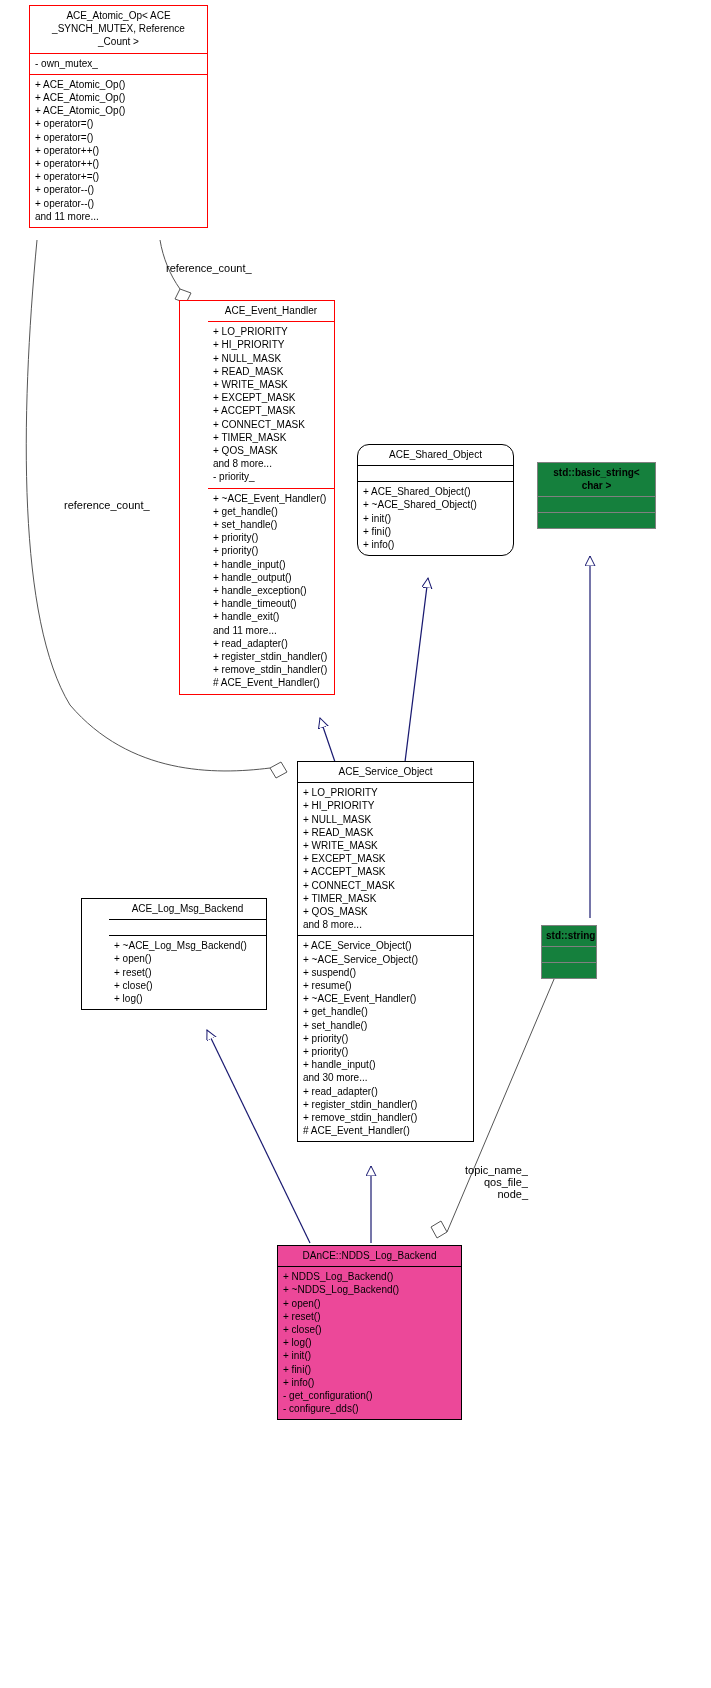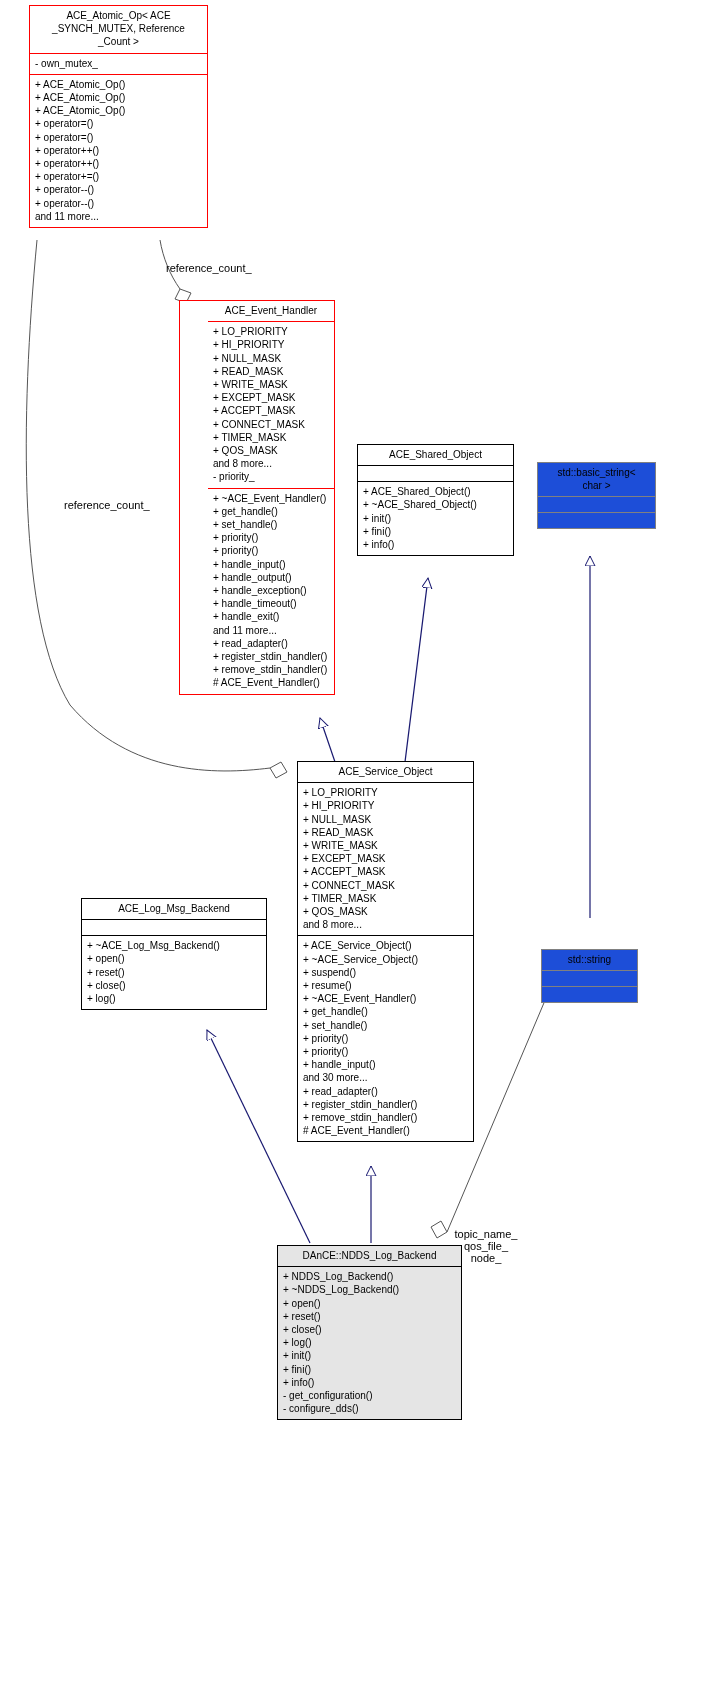--- a/index.html
+++ b/index.html
@@ -30,22 +30,22 @@
   .uml-box {
     position: absolute;
     box-sizing: border-box;
     border: 1px solid #000000;
     background: #ffffff;
     font-size: 10px;
     line-height: 13.2px;
     color: #000000;
   }
   .uml-box.red   { border-color: #ff0000; }
-  .uml-box.gray  { border-color: #808080; background: #1d4ed8; }
-  .uml-box.filled{ background: #e5e5e5; border-color: #000000; }
+  .uml-box.gray  { border-color: #808080; background: #15803d; font-weight: bold; }
+  .uml-box.filled{ background: #ec4899; border-color: #000000; }
 
   .sec-title {
     text-align: center;
     padding: 3px 4px 4px 4px;
     white-space: pre-line;
   }
   .sec {
     border-top: 1px solid #000000;
     padding: 3px 5px 4px 5px;
   }
@@ -161,40 +161,40 @@
       <div>+ handle_timeout()</div>
       <div>+ handle_exit()</div>
       <div>and 11 more...</div>
       <div>+ read_adapter()</div>
       <div>+ register_stdin_handler()</div>
       <div>+ remove_stdin_handler()</div>
       <div># ACE_Event_Handler()</div>
     </div>
   </div>
 
-  <div class="uml-box" style="left:357px; top:444px; width:157px;">
+  <div class="uml-box" style="left:357px; top:444px; width:157px;border-radius:12px;">
     <div class="sec-title">ACE_Shared_Object</div>
     <div class="sec empty"></div>
     <div class="sec">
       <div>+ ACE_Shared_Object()</div>
       <div>+ ~ACE_Shared_Object()</div>
       <div>+ init()</div>
       <div>+ fini()</div>
       <div>+ info()</div>
     </div>
   </div>
 
   <div class="uml-box gray" style="left:537px; top:462px; width:119px;">
     <div class="sec-title">std::basic_string&lt;
 char &gt;</div>
     <div class="sec empty"></div>
     <div class="sec empty"></div>
   </div>
 
-  <div class="uml-box gray" style="left:541px; top:949px; width:97px;">
+  <div class="uml-box gray" style="left:541px; top:925px; width:56px;">
     <div class="sec-title">std::string</div>
     <div class="sec empty"></div>
     <div class="sec empty"></div>
   </div>
 
   <div class="uml-box" style="left:297px; top:761px; width:177px;">
     <div class="sec-title">ACE_Service_Object</div>
     <div class="sec">
       <div>+ LO_PRIORITY</div>
       <div>+ HI_PRIORITY</div>
@@ -220,21 +220,21 @@
       <div>+ priority()</div>
       <div>+ handle_input()</div>
       <div>and 30 more...</div>
       <div>+ read_adapter()</div>
       <div>+ register_stdin_handler()</div>
       <div>+ remove_stdin_handler()</div>
       <div># ACE_Event_Handler()</div>
     </div>
   </div>
 
-  <div class="uml-box" style="left:81px; top:898px; width:186px;">
+  <div class="uml-box" style="left:81px; top:898px; width:186px;padding-left:27px;">
     <div class="sec-title">ACE_Log_Msg_Backend</div>
     <div class="sec empty"></div>
     <div class="sec">
       <div>+ ~ACE_Log_Msg_Backend()</div>
       <div>+ open()</div>
       <div>+ reset()</div>
       <div>+ close()</div>
       <div>+ log()</div>
     </div>
   </div>
@@ -253,17 +253,17 @@
       <div>+ info()</div>
       <div>- get_configuration()</div>
       <div>- configure_dds()</div>
     </div>
   </div>
 
   <div class="edge-label" style="left:166px; top:262px;">reference_count_</div>
 
   <div class="edge-label" style="left:64px; top:499px;">reference_count_</div>
 
-  <div class="edge-label" style="left:444px; top:1228px; width:84px;">topic_name_
+  <div class="edge-label" style="left:444px; top:1164px; width:84px;text-align:right;">topic_name_
 qos_file_
 node_</div>
 
 </div>
 
 </body></html>

